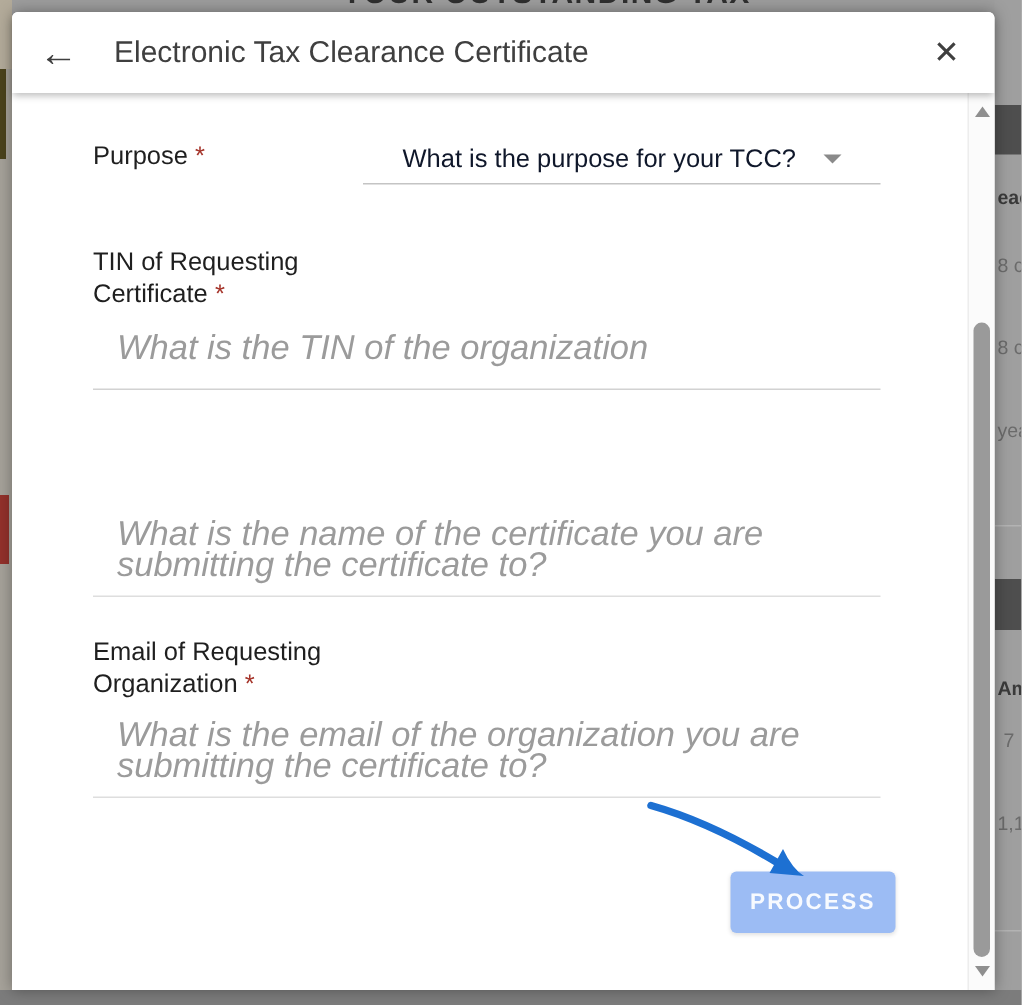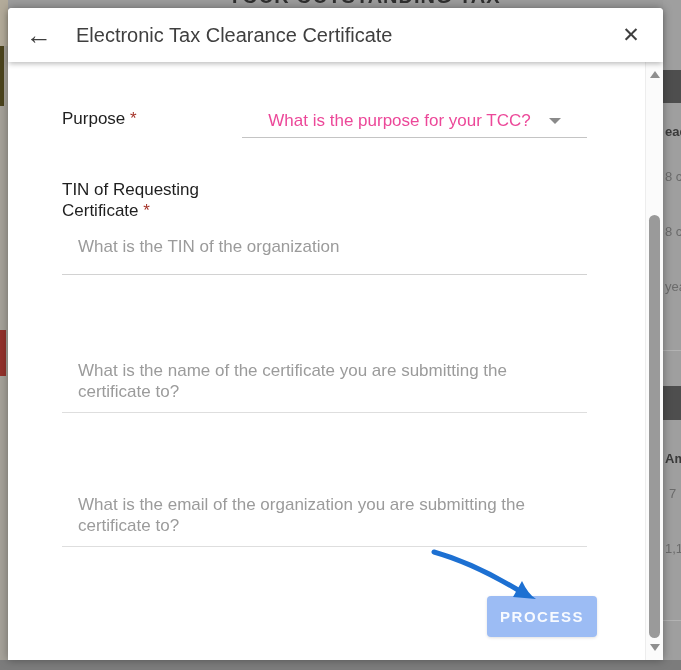--- a/index.html
+++ b/index.html
@@ -48,34 +48,34 @@
     margin-left:16px; width:30px; height:30px; display:flex; align-items:center; justify-content:center;
     font-size:26px; color:#3f3f3f; cursor:pointer; line-height:1;
   }
   .modal-title { margin-left:22px; font-size:20px; color:#3f3f3f;text-align:right; }
   .close-btn {
     position:absolute; right:18px; top:13px; width:28px; height:28px;
     display:flex; align-items:center; justify-content:center;
     font-size:21px; color:#3f3f3f; cursor:pointer;
   }
 
-  .modal-body { position:absolute; top:63px; left:0; width:637px; height:544px; background:#fff; }
+  .modal-body { position:absolute; top:48px; left:0; width:637px; height:544px; background:#fff; }
 
   .field-label { position:absolute; font-size:17px; color:#1f1f1f; line-height:21px; }
   .asterisk { color:#a5342a; }
-  .placeholder-text { position:absolute; font-size:17px; color:#9b9b9b; line-height:21px; }
+  .placeholder-text { position:absolute; font-size:23px; color:#9b9b9b; line-height:21px;font-style:italic; }
   .underline { position:absolute; height:1px; background:#d2d2d2; }
 
   .lbl-purpose { left:54px; top:37px; }
   .purpose-select {
     position:absolute; left:234px; top:33px; width:345px; height:34px;
     border-bottom:1px solid #c4c4c4; display:flex; align-items:center; justify-content:center;
     cursor:pointer;
   }
-  .purpose-select .ph { font-size:17px; color:#ec4899; position:static; }
+  .purpose-select .ph { font-size:17px; color:#0f172a; position:static; }
   .caret {
     width:0; height:0; margin-left:18px;
     border-left:6px solid transparent; border-right:6px solid transparent;
     border-top:6px solid #8a8a8a;
   }
 
   .lbl-tin   { left:54px; top:108px; width:170px; }
   .ph-tin    { left:70px; top:165px; }
   .ul-tin    { left:54px; top:203px; width:525px; }
 
@@ -164,20 +164,24 @@
       <div class="field-label lbl-tin">
         <span>TIN of Requesting Certificate</span>
         <span class="asterisk">*</span>
       </div>
       <div class="placeholder-text ph-tin">What is the TIN of the organization</div>
       <div class="underline ul-tin"></div>
 
       <div class="placeholder-text ph-name">What is the name of the certificate you are submitting the certificate to?</div>
       <div class="underline ul-name"></div>
 
+      <div class="field-label lbl-email">
+        <span>Email of Requesting Organization</span>
+        <span class="asterisk">*</span>
+      </div>
       <div class="placeholder-text ph-email">What is the email of the organization you are submitting the certificate to?</div>
       <div class="underline ul-email"></div>
 
       <button class="process-btn">PROCESS</button>
 
       <svg class="annot-arrow" viewBox="0 0 135 72" xmlns="http://www.w3.org/2000/svg">
         <path d="M16 11 Q55 22 100 49" fill="none" stroke="#1d70d2" stroke-width="5" stroke-linecap="round"></path>
         <path d="M118 58 L95 56 L104 40 Q110 53 118 58 Z" fill="#1d70d2"></path>
       </svg>
     </div>

